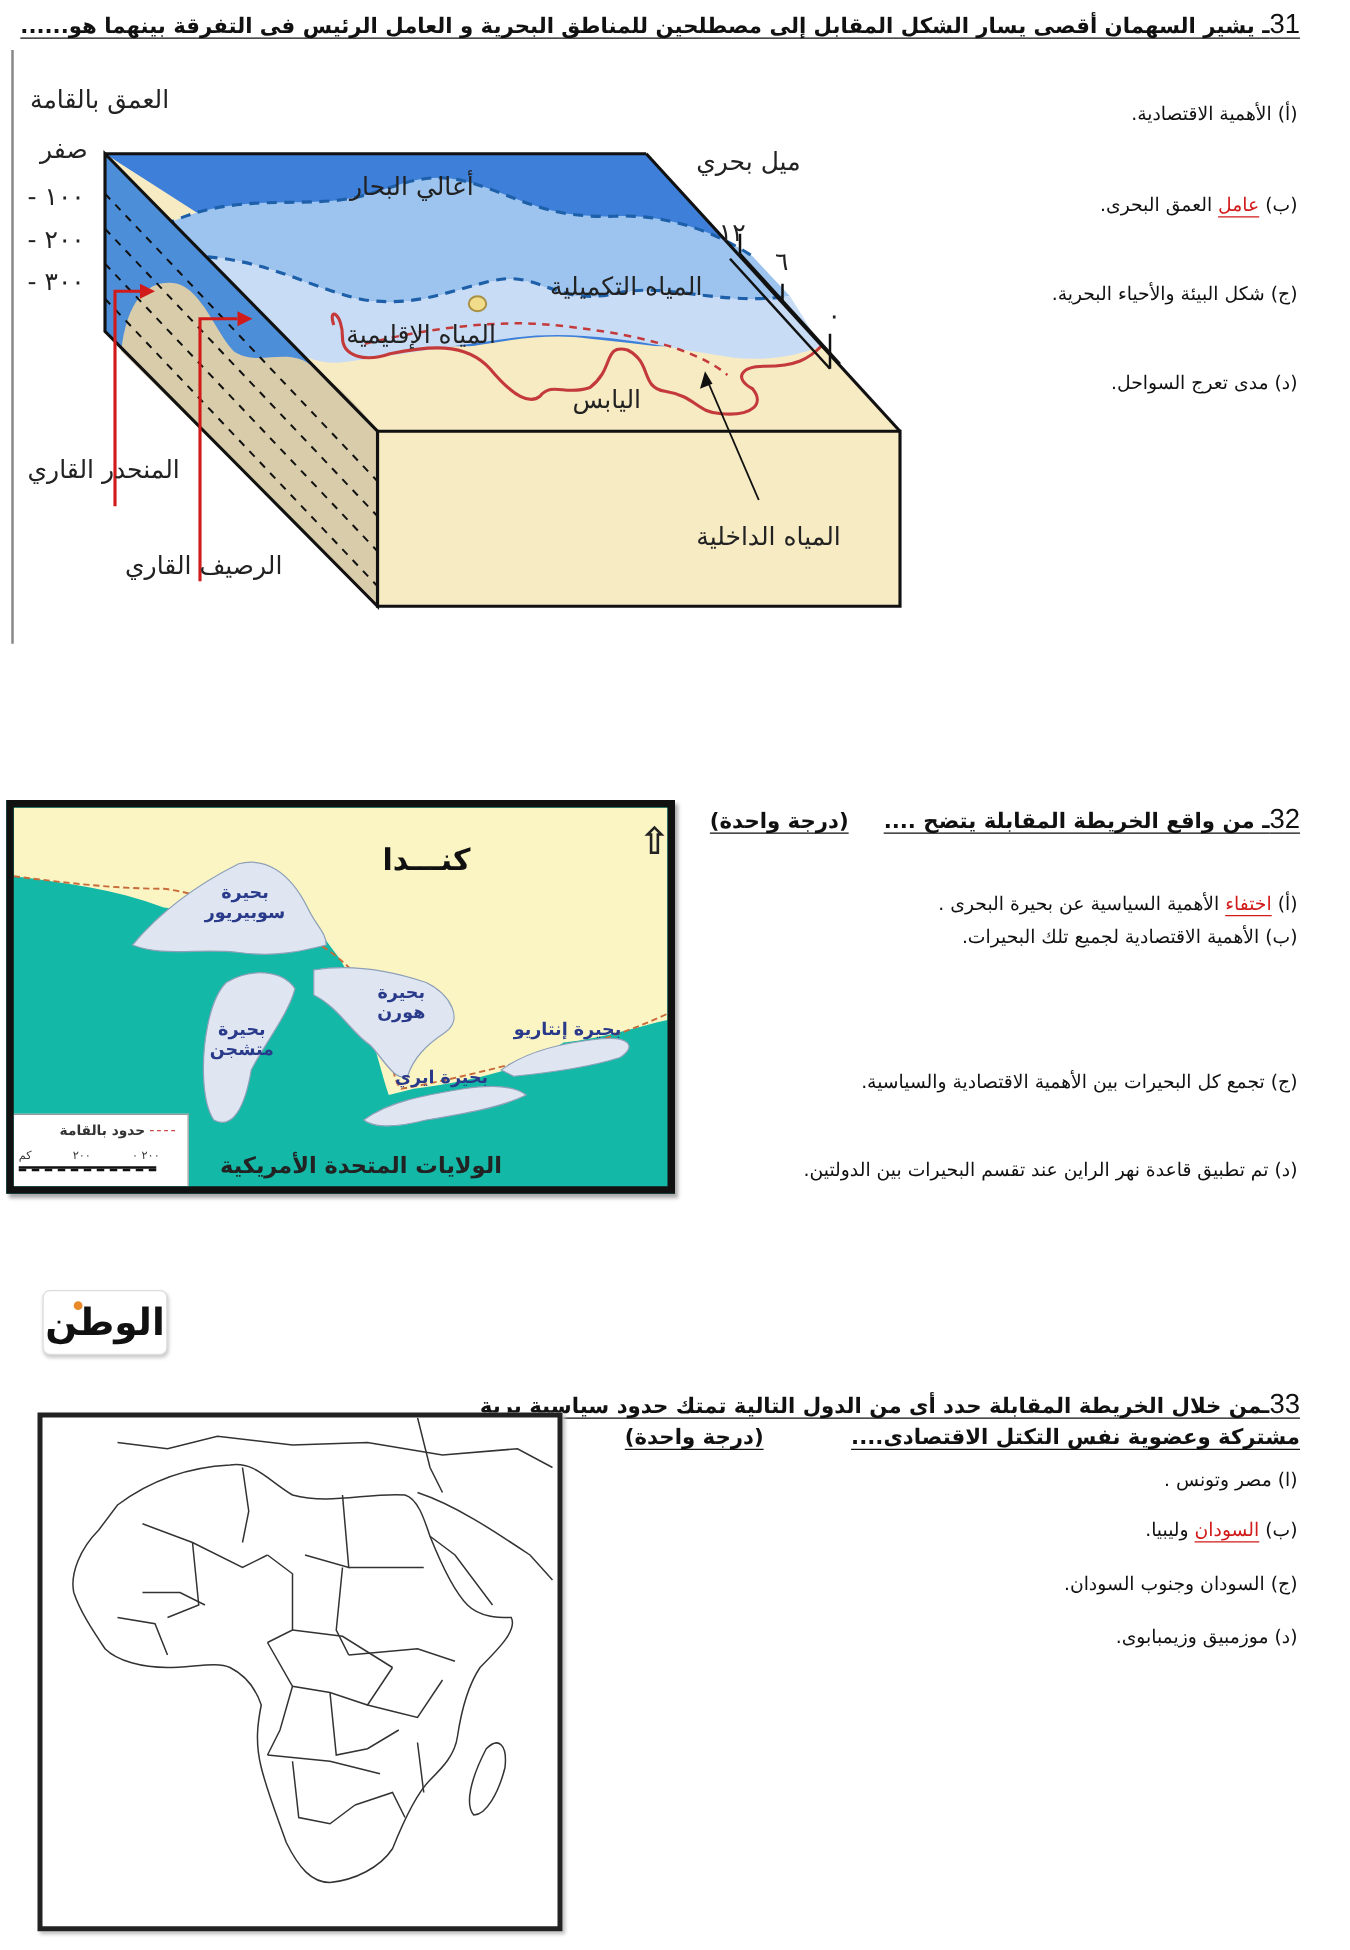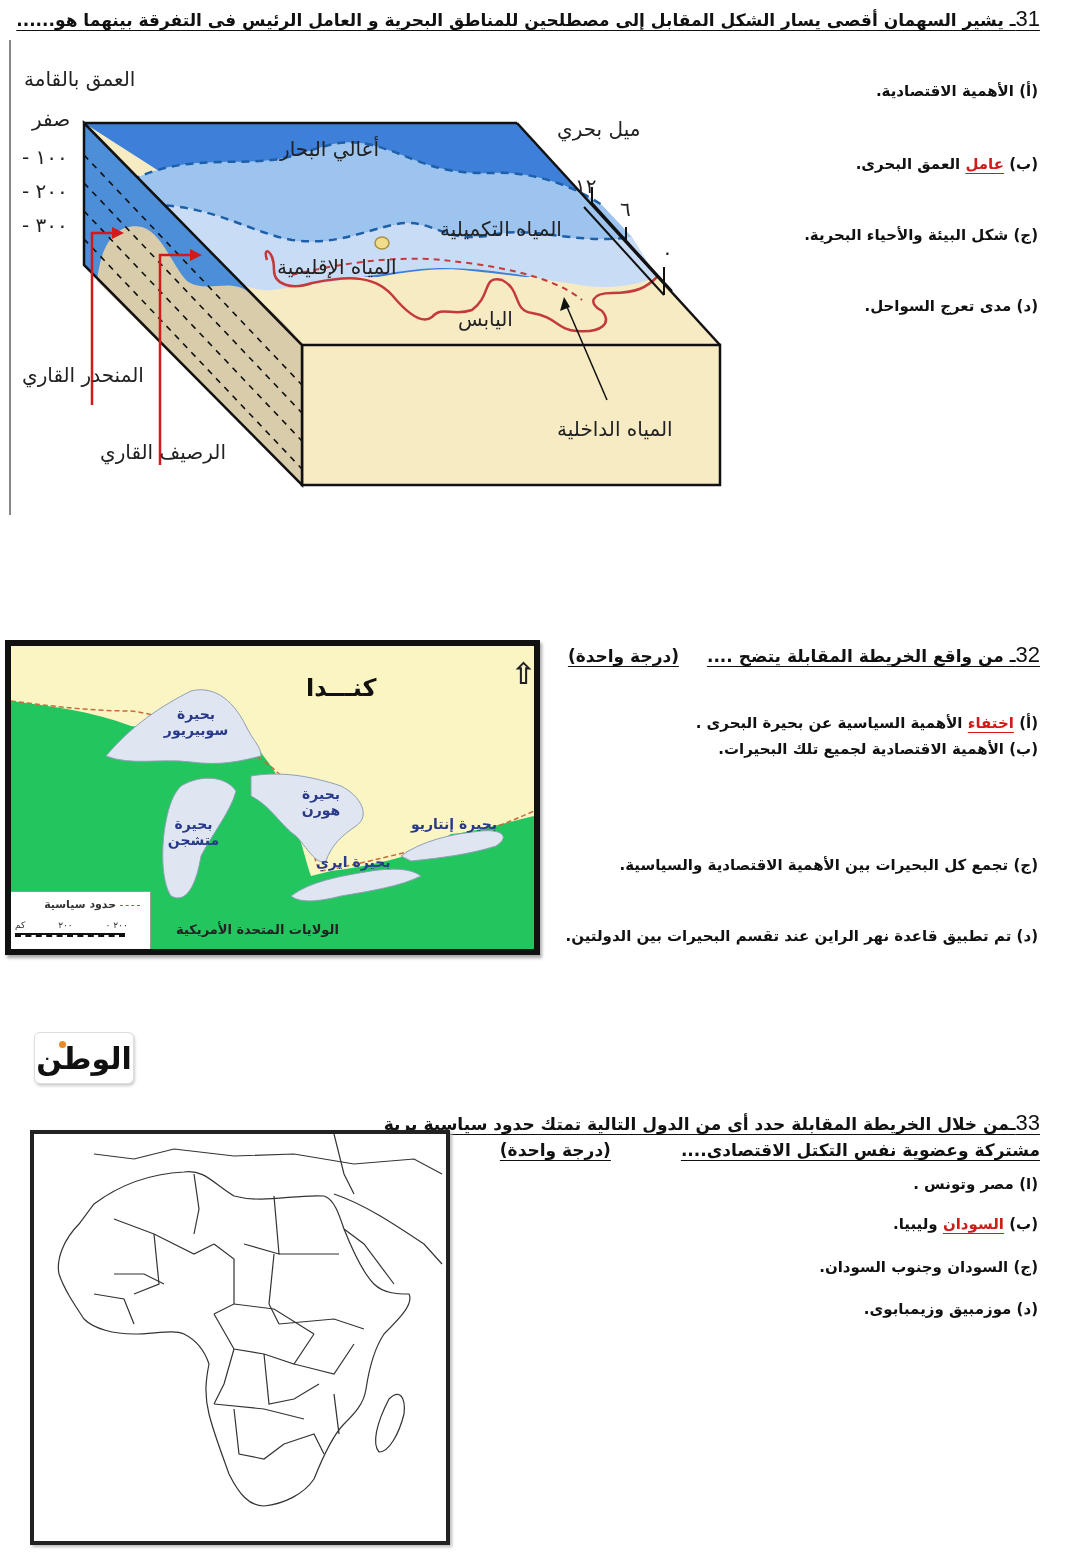--- a/index.html
+++ b/index.html
@@ -5,30 +5,30 @@
   * { box-sizing: border-box; margin: 0; padding: 0; }
   html, body { width: 1080px; height: 1560px; background: #ffffff; overflow: hidden; }
   body { position: relative; font-family: "DejaVu Sans", sans-serif; color: #111; }
   .q-title {
     position: absolute; direction: rtl; font-weight: bold; font-size: 17px;
     text-decoration: underline; text-underline-offset: 4px; white-space: nowrap; color: #111;
   }
   .q-title .num { font-family: "Liberation Sans", sans-serif; font-size: 22px; font-weight: normal; }
   .q-title .grade { margin-right: 28px; }
   .option {
-    position: absolute; direction: rtl; font-weight: bold; font-size: 15px; white-space: nowrap; right: 42px;
+    position: absolute; direction: rtl; font-weight: normal; font-size: 15px; white-space: nowrap; right: 42px;
   }
   .option .hl { color: #d11a1a; text-decoration: underline; text-underline-offset: 4px; }
   .vline { position: absolute; left: 9px; top: 40px; width: 2px; height: 475px; background: #888; }
 
   .diagram { position: absolute; left: 12px; top: 55px; width: 720px; height: 445px; }
   .diagram svg { position: absolute; left: 0; top: 0; }
   .dlabel { position: absolute; font-family: "DejaVu Sans", sans-serif; font-size: 20px; color: #222; white-space: nowrap; direction: rtl; }
 
-  .lakes-map { position: absolute; left: 5px; top: 640px; width: 535px; height: 315px; border: 6px solid #111; background: #22c55e; overflow: hidden; box-shadow: 2px 3px 3px #aaa; }
+  .lakes-map { position: absolute; left: 5px; top: 640px; width: 535px; height: 315px; border: 6px solid #111; background: #14b8a6; overflow: hidden; box-shadow: 2px 3px 3px #aaa; }
   .lakes-map svg { position: absolute; left: 0; top: 0; }
   .mlabel { position: absolute; font-weight: bold; color: #2a3a8a; font-size: 14px; white-space: nowrap; direction: rtl; }
   .legend-box { position: absolute; left: 0; bottom: 0; width: 140px; height: 58px; background: #fff; border-top: 1px solid #999; border-right: 1px solid #999; }
 
   .logo { position: absolute; left: 34px; top: 1032px; width: 100px; height: 52px; border: 1px solid #ddd; border-radius: 6px; background: #fff; box-shadow: 1px 2px 3px #ccc; display: flex; align-items: center; justify-content: center; font-weight: bold; font-size: 30px; direction: rtl; color: #111; }
   .logo .dot { position: absolute; left: 24px; top: 8px; width: 7px; height: 7px; background: #e88a2a; border-radius: 50%; }
 
   .africa-map { position: absolute; left: 30px; top: 1130px; width: 420px; height: 415px; border: 4px solid #222; background: #fff; box-shadow: 2px 2px 3px #bbb; overflow: hidden; }
 </style>
 </head>
@@ -130,29 +130,29 @@
     <path d="M170,140 C190,128 215,130 225,145 C220,165 200,190 190,210 C185,240 175,258 160,250 C150,235 150,200 155,175 C158,160 162,148 170,140 Z" fill="#dfe6f2" stroke="#8ea0b8" stroke-width="1"></path>
 
     <path d="M240,130 C270,125 300,130 330,140 C350,150 360,170 345,180 C330,190 320,200 315,215 C305,220 295,200 285,190 C270,180 260,160 240,150 Z" fill="#dfe6f2" stroke="#8ea0b8" stroke-width="1"></path>
 
     <path d="M280,250 C300,235 330,230 360,225 C380,222 400,222 410,230 C390,240 360,245 330,250 C310,255 290,258 280,250 Z" fill="#dfe6f2" stroke="#8ea0b8" stroke-width="1"></path>
 
     <path d="M390,210 C410,195 440,188 470,185 C490,183 500,190 485,200 C460,208 430,212 400,215 Z" fill="#dfe6f2" stroke="#8ea0b8" stroke-width="1"></path>
 
   </svg>
   <div class="mlabel" style="left:295px; top:28px; font-size:24px; color:#111;">كنـــدا</div>
-  <div class="mlabel" style="left:165px; top:276px; font-size:13px; color:#222;">الولايات المتحدة الأمريكية</div>
+  <div class="mlabel" style="left:165px; top:276px; font-size:18px; color:#222;">الولايات المتحدة الأمريكية</div>
   <div class="mlabel" style="left:150px; top:60px; width:70px; white-space:normal; text-align:center;">بحيرة سوبيريور</div>
   <div class="mlabel" style="left:155px; top:170px; width:55px; white-space:normal; text-align:center;">بحيرة متشجن</div>
   <div class="mlabel" style="left:285px; top:140px; width:50px; white-space:normal; text-align:center;">بحيرة هورن</div>
   <div class="mlabel" style="left:305px; top:208px;">بحيرة ايري</div>
   <div class="mlabel" style="left:400px; top:170px;">بحيرة إنتاريو</div>
   <div class="mlabel" style="left:500px; top:10px; font-size:30px; color:#222;">⇧</div>
   <div class="legend-box">
-    <div style="position:absolute; right:10px; top:6px; font-size:11px; font-weight:bold; color:#333; direction:rtl;"><span style="display:inline-block; width:20px; border-top:1px dashed #c44; vertical-align:middle;"></span> <span>حدود سياسية</span></div>
+    <div style="position:absolute; right:10px; top:6px; font-size:11px; font-weight:bold; color:#333; direction:rtl;"><span style="display:inline-block; width:20px; border-top:1px dashed #c44; vertical-align:middle;"></span> <span>حدود بالقامة</span></div>
     <div style="position:absolute; left:4px; top:28px; font-size:9px; color:#333;">
       <span>٢٠٠</span>
       <span style="margin-left:30px;">٠</span>
       <span style="margin-left:30px;">٢٠٠</span>
       <span>كم</span>
       <div style="width:110px; height:4px; border-top:2px solid #111; border-bottom:2px dashed #111; margin-top:3px;"></div>
     </div>
   </div>
 </div>
 

